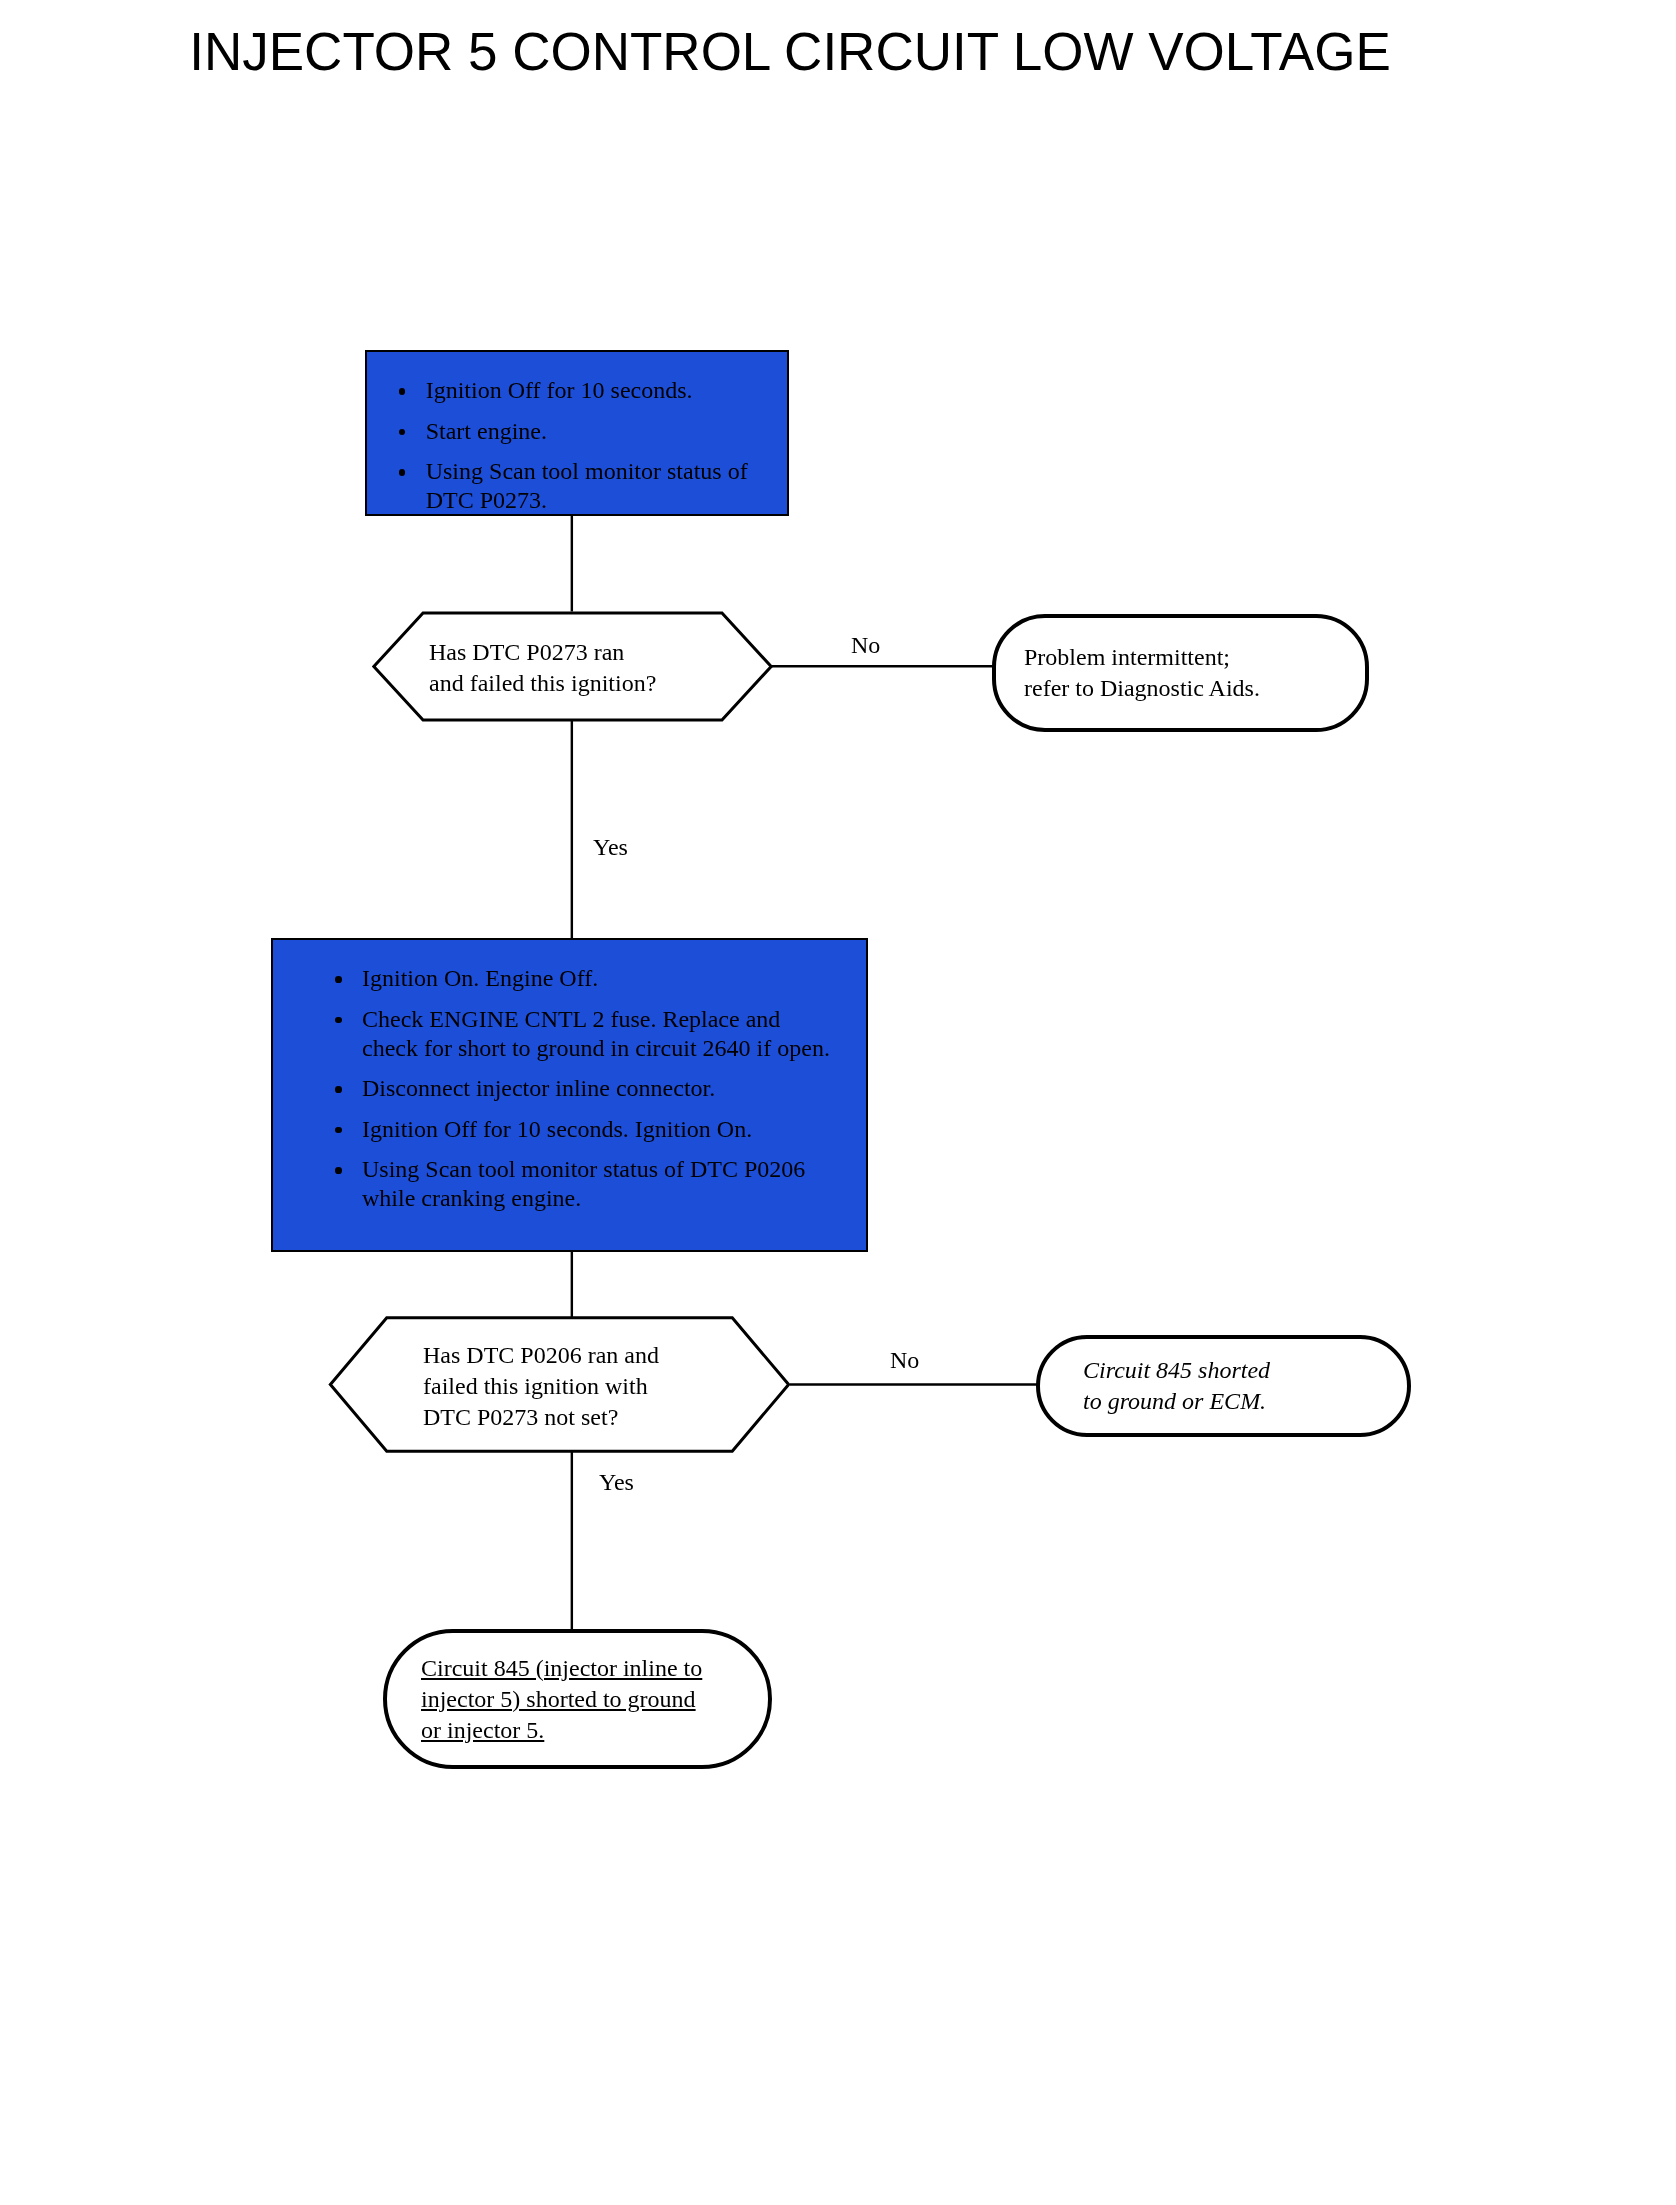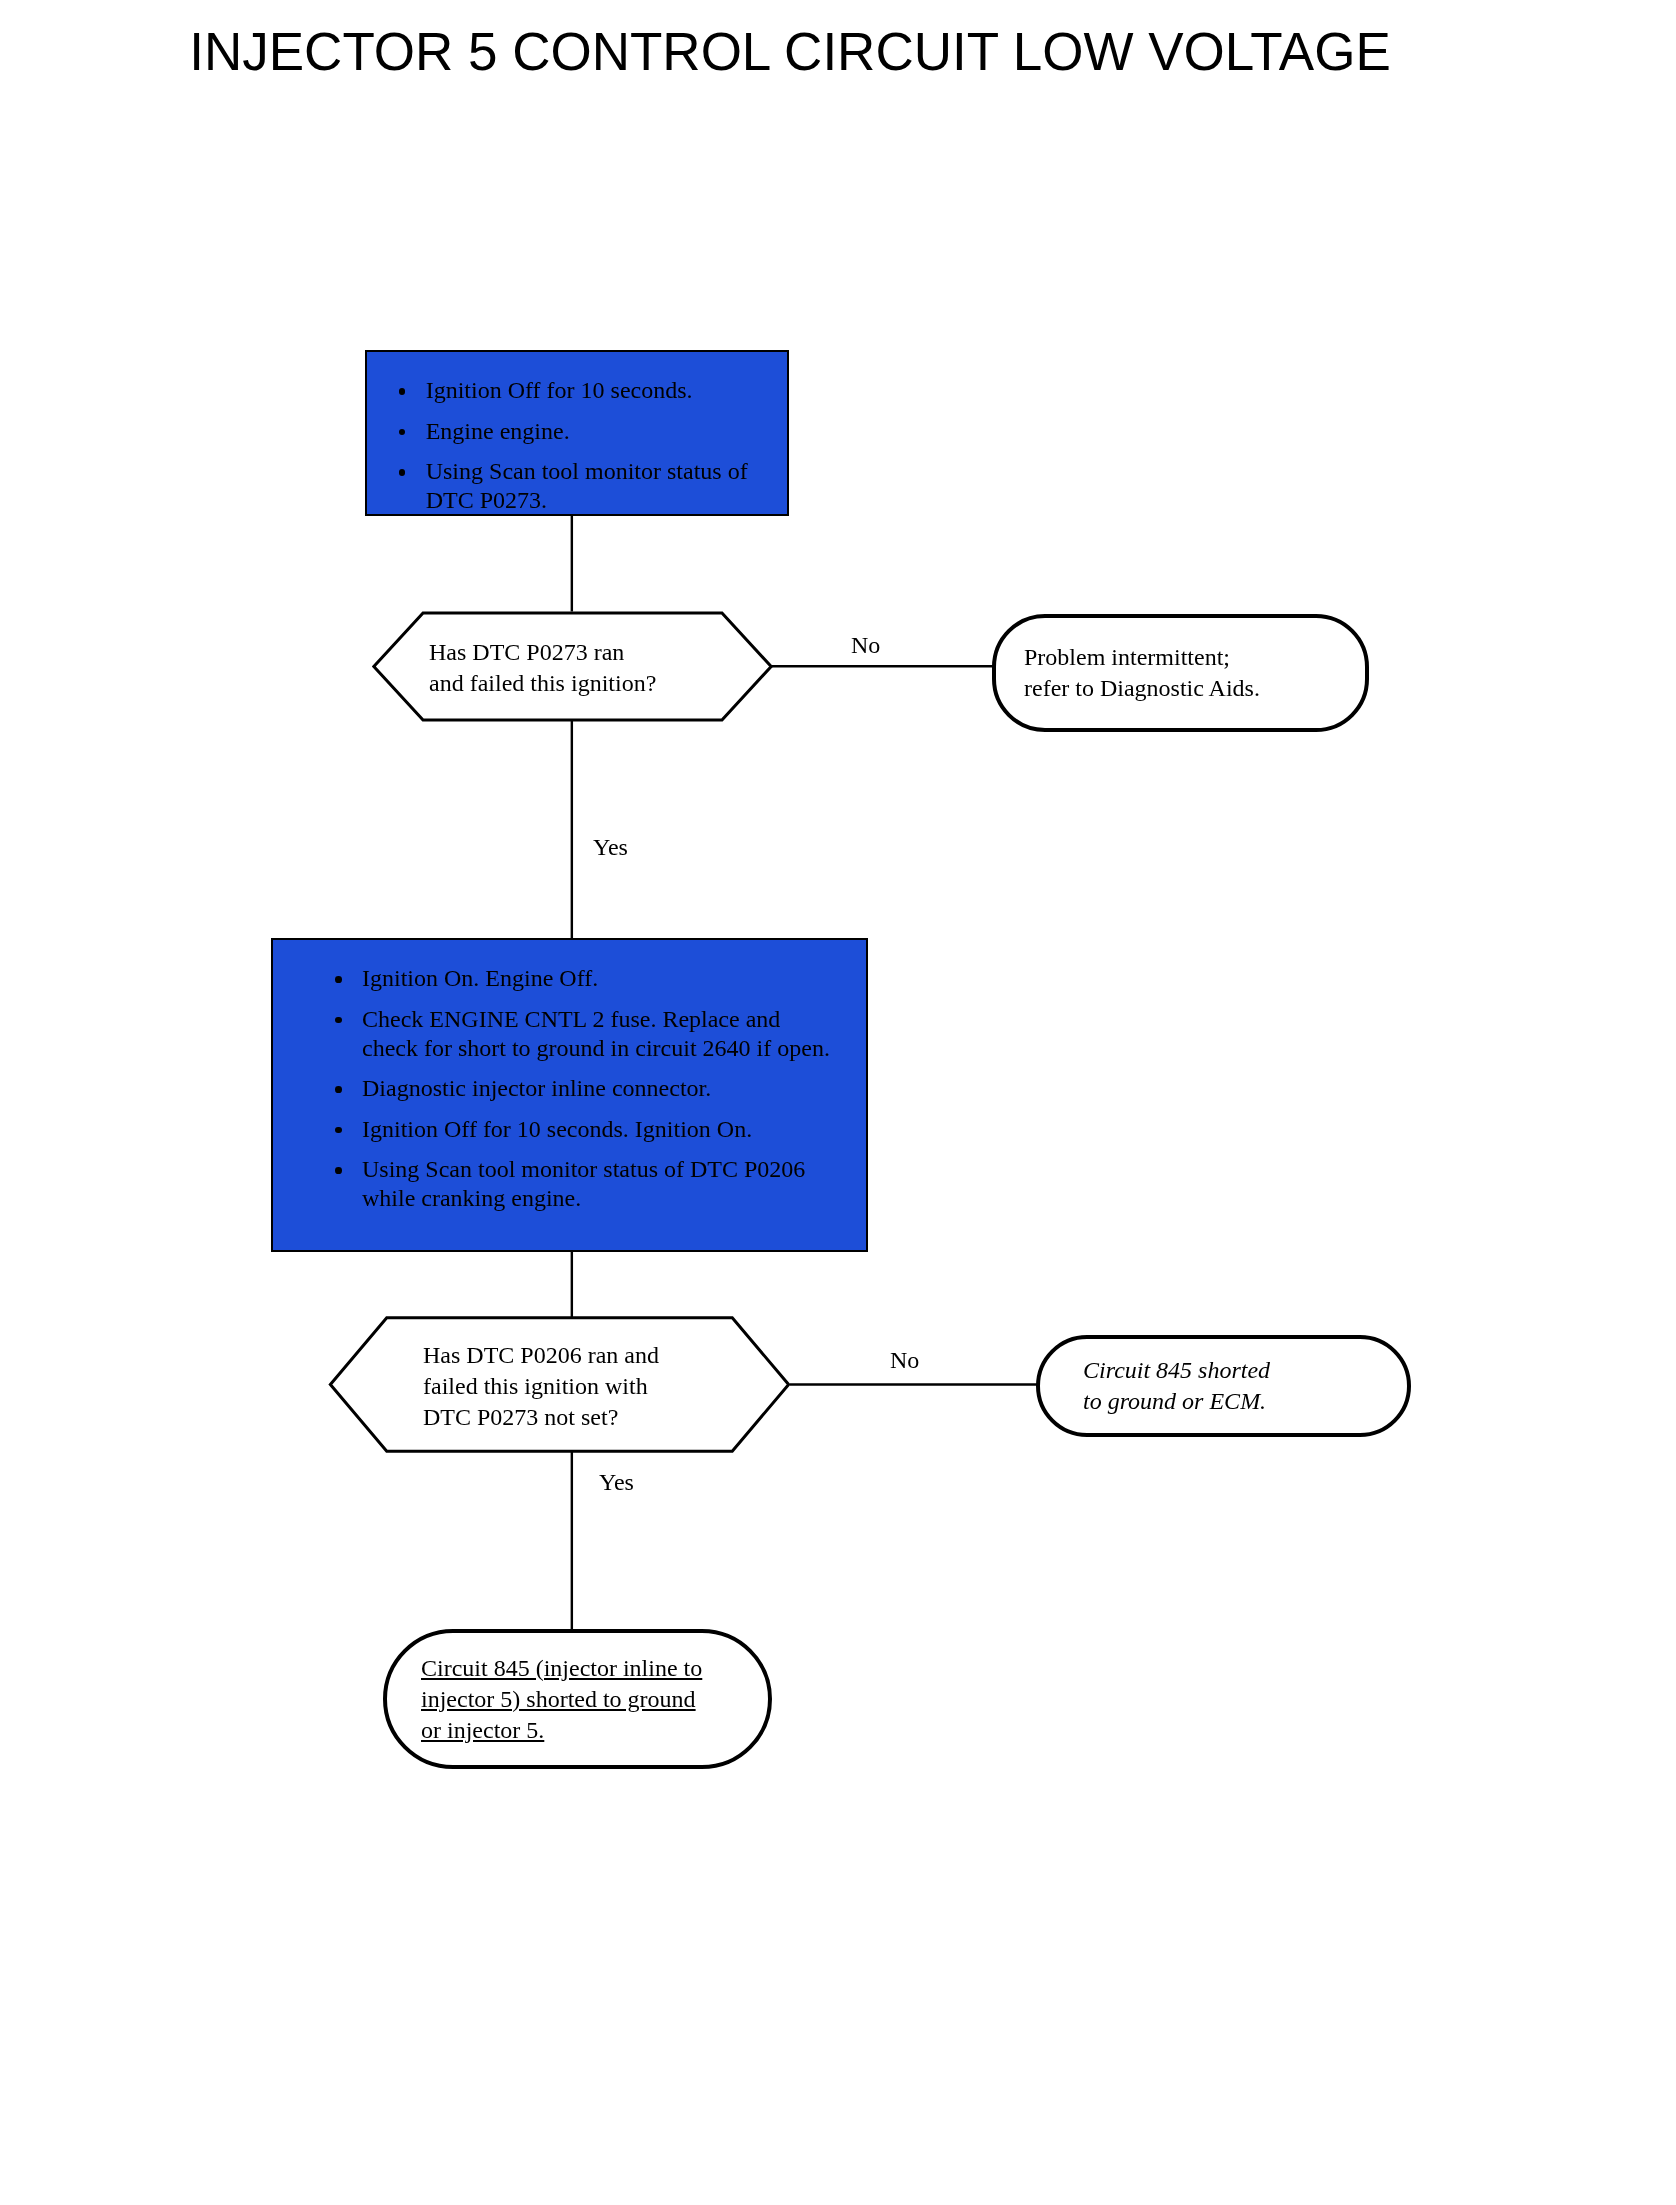--- a/index.html
+++ b/index.html
@@ -128,21 +128,21 @@
     <line x1="941" y1="2060" x2="941" y2="2168" stroke="#000000" stroke-width="4"></line>
 
     <line x1="1300" y1="2278" x2="1707" y2="2278" stroke="#000000" stroke-width="4"></line>
 
     <line x1="941" y1="2388" x2="941" y2="2684" stroke="#000000" stroke-width="4"></line>
   </svg>
 
   <div class="process-box" style="left:365px; top:350px; width:424px; height:166px;">
     <ul class="bullet-list" style="margin:24px 17px 0 20.7px;">
       <li class="bullet-item">Ignition Off for 10 seconds.</li>
-      <li class="bullet-item">Engine engine.</li>
+      <li class="bullet-item">Start engine.</li>
       <li class="bullet-item">Using Scan tool monitor status of DTC P0273.</li>
     </ul>
   </div>
 
   <div class="decision" style="left:372px; top:611px; width:401px; height:111px;">
     <svg width="401" height="111" viewBox="0 0 660 182">
       <polygon points="84,3 576,3 657,91 576,179 84,179 3,91" fill="#ffffff" stroke="#000000" stroke-width="5"></polygon>
     </svg>
     <div class="decision-label" style="left:57px; top:26px; width:292px;">
       <div>Has DTC P0273 ran</div>
@@ -157,21 +157,21 @@
     </div>
   </div>
 
   <div class="edge-label" style="left:851px; top:631px;">No</div>
   <div class="edge-label" style="left:593px; top:833px;">Yes</div>
 
   <div class="process-box" style="left:271px; top:938px; width:597px; height:314px;padding-left:28px;">
     <ul class="bullet-list" style="margin:24px 24px 0 23px;">
       <li class="bullet-item">Ignition On. Engine Off.</li>
       <li class="bullet-item">Check ENGINE CNTL 2 fuse. Replace and check for short to ground in circuit 2640 if open.</li>
-      <li class="bullet-item">Diagnostic injector inline connector.</li>
+      <li class="bullet-item">Disconnect injector inline connector.</li>
       <li class="bullet-item">Ignition Off for 10 seconds. Ignition On.</li>
       <li class="bullet-item">Using Scan tool monitor status of DTC P0206 while cranking engine.</li>
     </ul>
   </div>
 
   <div class="decision" style="left:328px; top:1316px; width:463px; height:137px;">
     <svg width="463" height="137" viewBox="0 0 762 226">
       <polygon points="96,3 666,3 759,113 666,223 96,223 3,113" fill="#ffffff" stroke="#000000" stroke-width="5"></polygon>
     </svg>
     <div class="decision-label" style="left:95px; top:24px; width:304px;">

